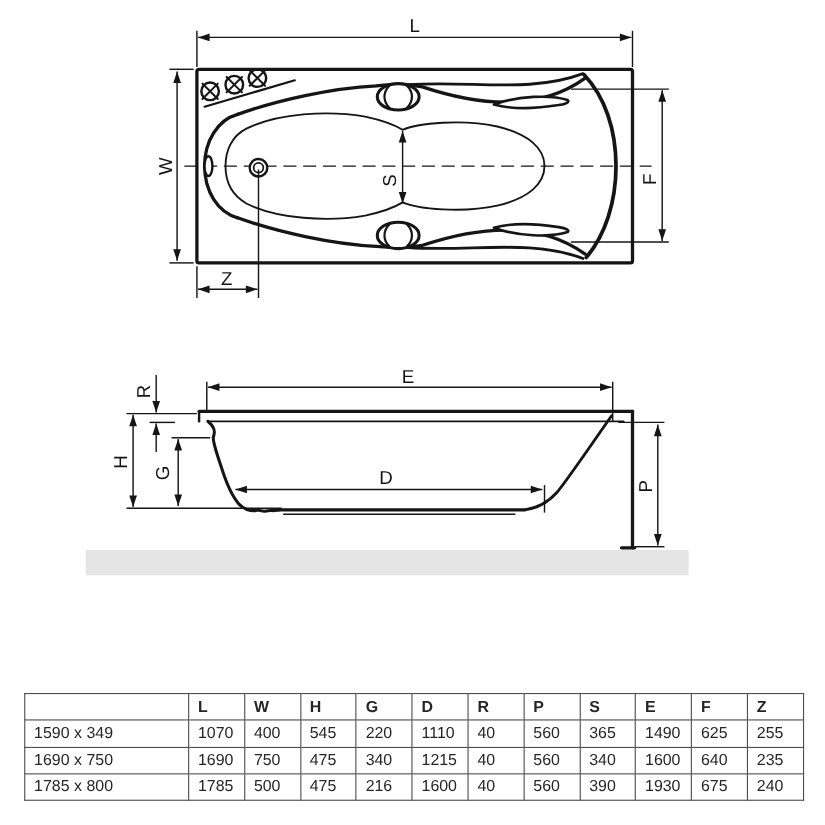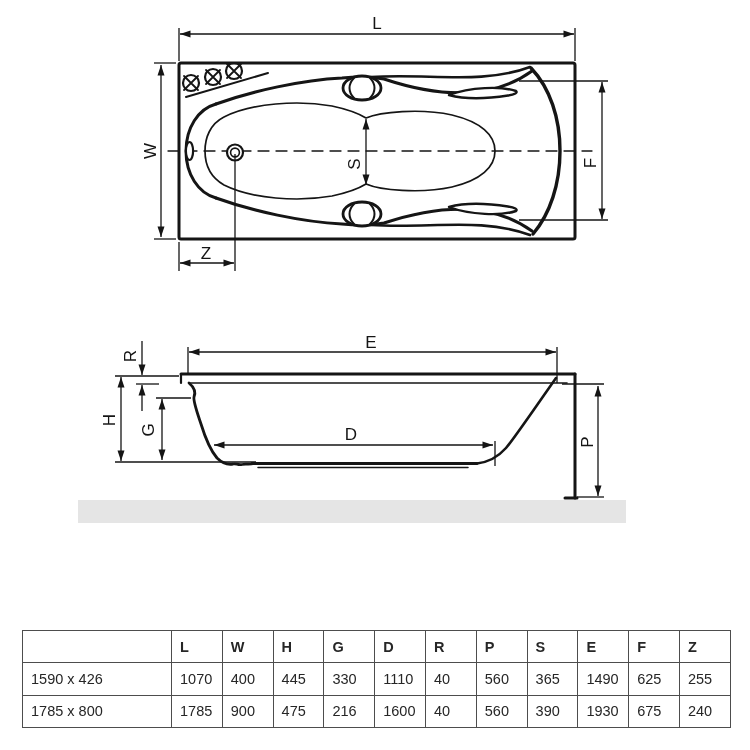--- a/index.html
+++ b/index.html
@@ -188,37 +188,51 @@
     <th>G</th>
     <th>D</th>
     <th>R</th>
     <th>P</th>
     <th>S</th>
     <th>E</th>
     <th>F</th>
     <th>Z</th>
   </tr>
   <tr>
-    <td>1590 x 426</td>
+    <td>1590 x 349</td>
     <td>1070</td>
     <td>400</td>
-    <td>445</td>
-    <td>330</td>
+    <td>545</td>
+    <td>220</td>
     <td>1110</td>
     <td>40</td>
     <td>560</td>
     <td>365</td>
     <td>1490</td>
     <td>625</td>
     <td>255</td>
   </tr>
   <tr>
+    <td>1690 x 750</td>
+    <td>1690</td>
+    <td>750</td>
+    <td>475</td>
+    <td>340</td>
+    <td>1215</td>
+    <td>40</td>
+    <td>560</td>
+    <td>340</td>
+    <td>1600</td>
+    <td>640</td>
+    <td>235</td>
+  </tr>
+  <tr>
     <td>1785 x 800</td>
     <td>1785</td>
-    <td>900</td>
+    <td>500</td>
     <td>475</td>
     <td>216</td>
     <td>1600</td>
     <td>40</td>
     <td>560</td>
     <td>390</td>
     <td>1930</td>
     <td>675</td>
     <td>240</td>
   </tr>

